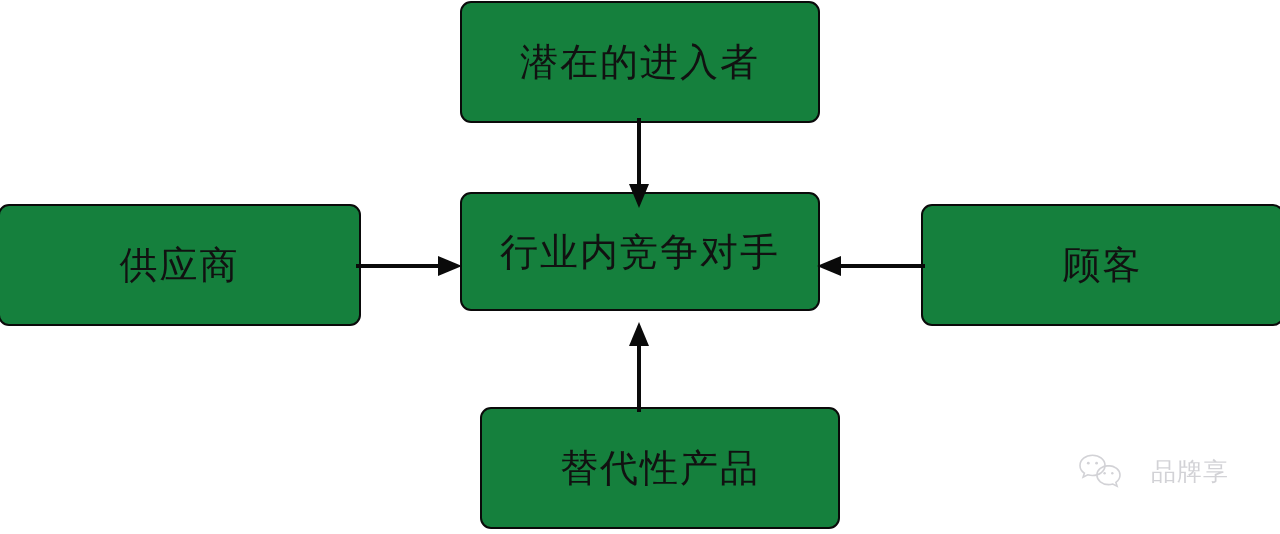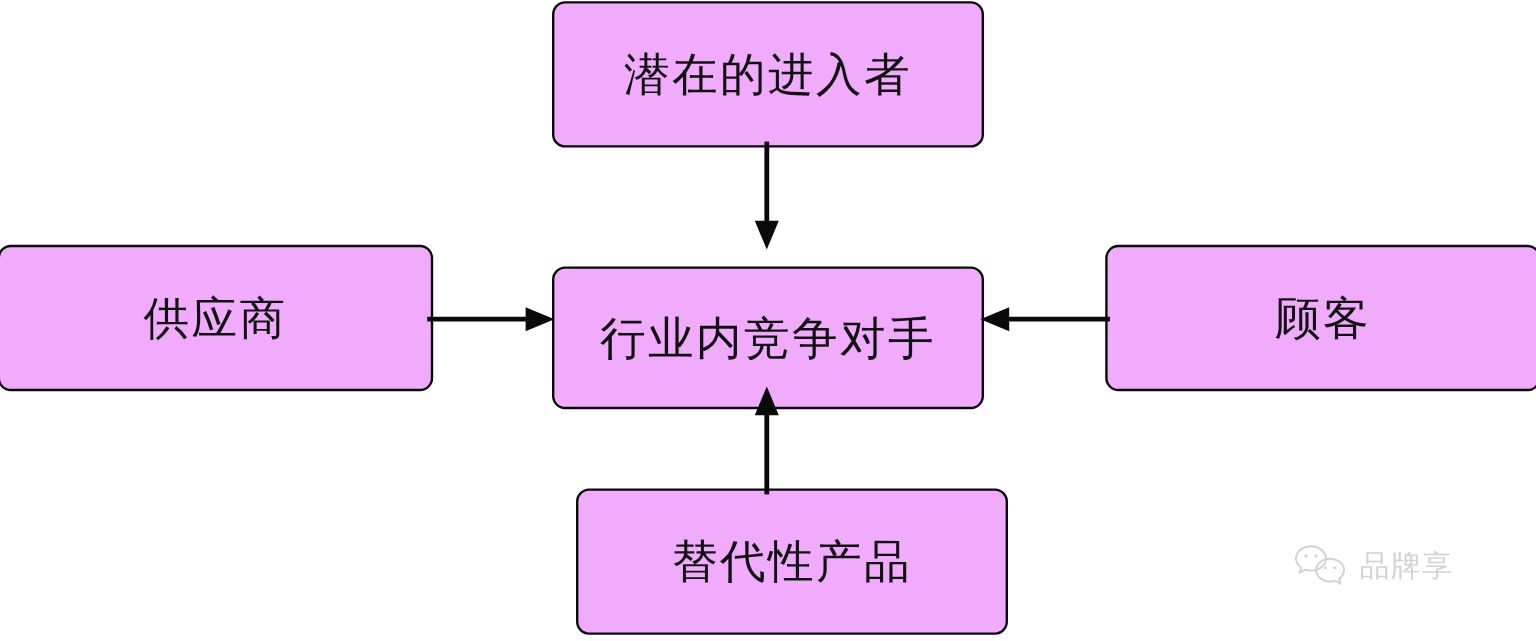--- a/index.html
+++ b/index.html
@@ -13,41 +13,41 @@
     height: 534px;
     background: #ffffff;
     overflow: hidden;
     font-family: "DejaVu Serif", "Liberation Serif", serif;
   }
   .node {
     position: absolute;
     box-sizing: border-box;
     border: 2px solid #0a0a0a;
     border-radius: 11px;
-    background: #f0abfc;
+    background: #15803d;
     display: flex;
     align-items: center;
     justify-content: center;
     color: #111111;
     font-size: 38px;
     line-height: 1;
     letter-spacing: 2px;
     white-space: nowrap;
   }
   
   #node-entrants {
     left: 460px;
     top: 1px;
     width: 360px;
     height: 122px;
   }
   
   #node-competitors {
     left: 460px;
-    top: 222px;
+    top: 192px;
     width: 360px;
     height: 119px;
   }
   
   #node-suppliers {
     left: -2px;
     top: 204px;
     width: 363px;
     height: 122px;
   }
@@ -80,21 +80,21 @@
   #edge-suppliers-to-center { left: 356px; top: 252px; }
   #edge-customers-to-center { left: 815px; top: 252px; }
 
   
   #watermark {
     position: absolute;
     left: 1076px;
     top: 452px;
     display: flex;
     align-items: center;
-    gap: 9px;
+    gap: 27px;
     opacity: 0.30;
     pointer-events: none;
   }
   #watermark .wm-text {
     font-family: "DejaVu Sans", "Liberation Sans", sans-serif;
     font-size: 25px;
     color: #6d6d7a;
     letter-spacing: 1px;
     line-height: 1;
   }

